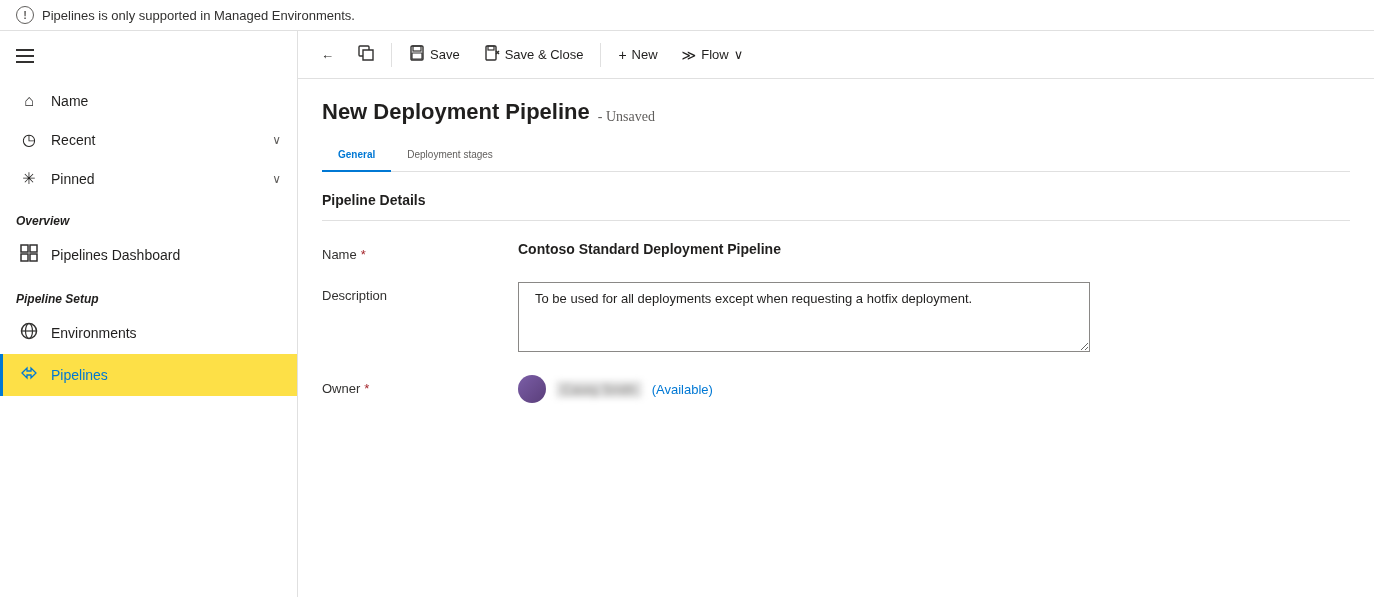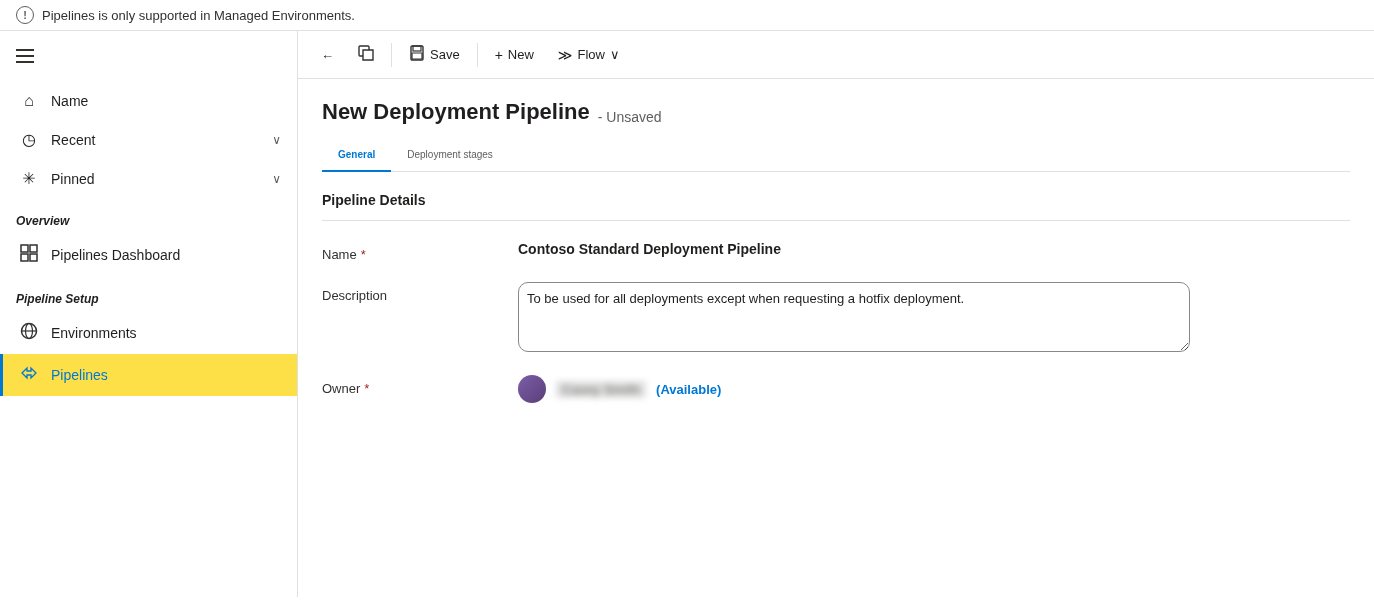--- a/index.html
+++ b/index.html
@@ -134,20 +134,21 @@
       color: #201f1e;
       display: flex;
       align-items: flex-end;
       gap: 8px;
     }
 
     .page-title .unsaved-badge {
       font-size: 14px;
       font-weight: 400;
       color: #605e5c;
+      font-family: Liberation Serif, serif;
     }
 
     .tabs {
       display: flex;
       gap: 0;
       margin-top: 16px;
       border-bottom: 1px solid #e0e0e0;
     }
 
     .tab {
@@ -205,37 +206,36 @@
       flex: 1;
       font-size: 14px;
       color: #201f1e;
     }
 
     .form-value.bold {
       font-weight: 600;
     }
 
     .form-textarea {
-      width: 672px;
+      width: 572px;
       min-height: 70px;
       border: 1px solid #8a8886;
-      border-radius: 10px;
-      padding: 6px 8px;
+      border-radius: 0;
+      padding: 6px 16px;
       font-size: 13px;
       font-family: 'Segoe UI', Arial, sans-serif;
       resize: vertical;
       color: #201f1e;
       line-height: 1.5;
     }
 
     .owner-row {
       display: flex;
       align-items: center;
       gap: 10px;
-      font-weight: bold;
     }
 
     .owner-avatar {
       width: 28px;
       height: 28px;
       border-radius: 50%;
       background: linear-gradient(135deg, #7b5ea7, #5a3e7a);
       flex-shrink: 0;
     }
 
@@ -352,20 +352,30 @@
       <button class="toolbar-btn">
         <span class="btn-icon">
           <svg width="16" height="16" viewBox="0 0 16 16" fill="none">
             <rect x="2" y="1" width="12" height="14" rx="1" stroke="#323130" stroke-width="1.4" fill="none"></rect>
             <rect x="4" y="1" width="8" height="5" stroke="#323130" stroke-width="1.2" fill="none"></rect>
             <rect x="3" y="8" width="10" height="6" rx="0.5" stroke="#323130" stroke-width="1.2" fill="none"></rect>
           </svg>
         </span>
         <span>Save</span>
       </button>
+      <button class="toolbar-btn">
+        <span class="btn-icon">
+          <svg width="16" height="16" viewBox="0 0 16 16" fill="none">
+            <rect x="2" y="1" width="10" height="14" rx="1" stroke="#323130" stroke-width="1.4" fill="none"></rect>
+            <rect x="4" y="1" width="6" height="4" stroke="#323130" stroke-width="1.2" fill="none"></rect>
+            <path d="M12 6 L15 9 M15 6 L12 9" stroke="#323130" stroke-width="1.4"></path>
+          </svg>
+        </span>
+        <span>Save &amp; Close</span>
+      </button>
       <div class="toolbar-separator"></div>
       <button class="toolbar-btn">
         <span class="btn-icon">+</span>
         <span>New</span>
       </button>
       <button class="toolbar-btn">
         <span class="btn-icon">≫</span>
         <span>Flow</span>
         <span>∨</span>
       </button>

